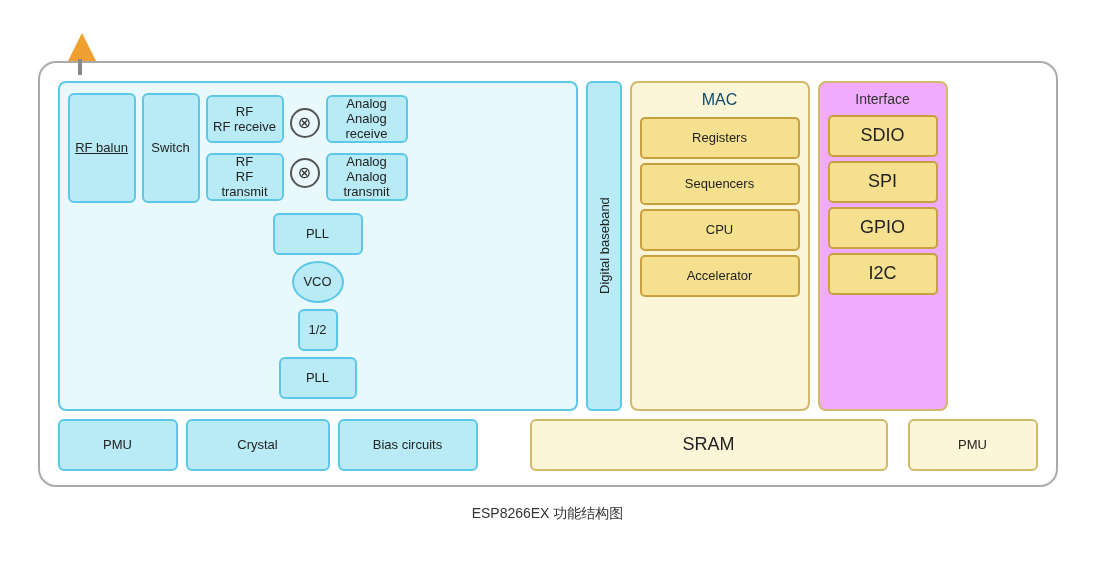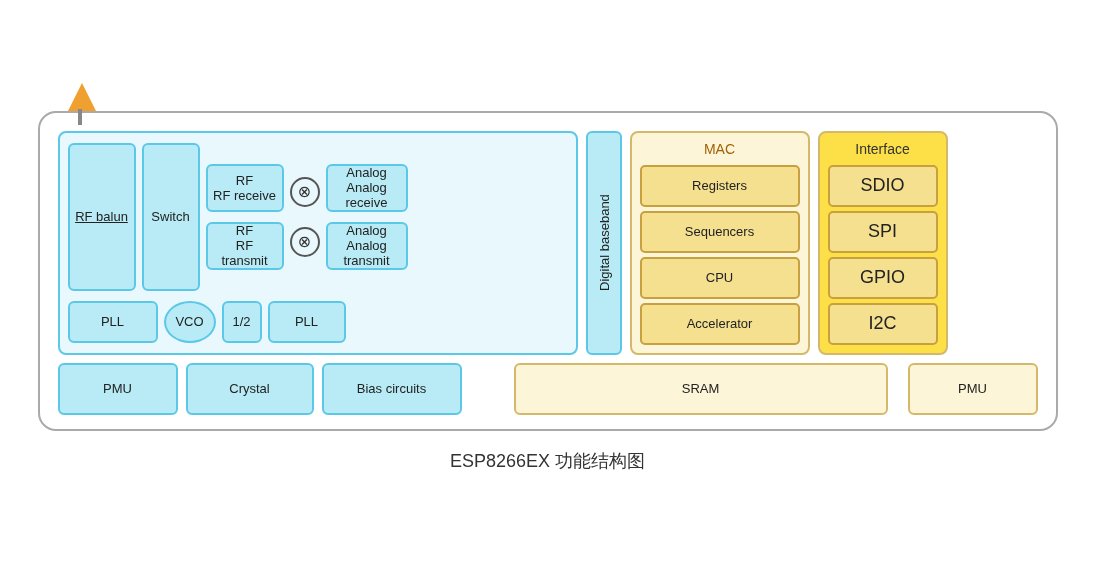--- a/index.html
+++ b/index.html
@@ -60,20 +60,21 @@
       flex-direction: column;
       gap: 6px;
       width: 520px;
     }
 
     .analog-pll-row {
       display: flex;
       align-items: center;
       gap: 6px;
       margin-top: 4px;
+      flex-direction: column;
     }
 
     .block {
       border: 2px solid #5bc8e8;
       border-radius: 6px;
       background: #b8ebf5;
       display: flex;
       align-items: center;
       justify-content: center;
       text-align: center;
@@ -184,43 +185,43 @@
       padding: 8px;
       display: flex;
       flex-direction: column;
       gap: 4px;
       width: 180px;
       flex-shrink: 0;
     }
 
     .mac-title {
       text-align: center;
-      font-size: 14px;
-      color: #a16207;
+      font-size: 16px;
+      color: #0c4a6e;
       margin-bottom: 4px;
     }
 
     .mac-block {
       border: 2px solid #c8a040;
       border-radius: 5px;
       background: #f5e090;
       display: flex;
       align-items: center;
       justify-content: center;
       font-size: 13px;
       color: #222;
       padding: 8px 4px;
       height: 42px;
     }
 
     
     .interface-section {
       border: 2px solid #d4b96a;
       border-radius: 8px;
-      background: #fde047;
+      background: #f0abfc;
       padding: 8px;
       display: flex;
       flex-direction: column;
       gap: 4px;
       width: 130px;
       flex-shrink: 0;
     }
 
     .interface-title {
       text-align: center;
@@ -263,21 +264,21 @@
       height: 52px;
     }
 
     .bottom-sram {
       border: 2px solid #d4b96a;
       border-radius: 6px;
       background: #fdf5d8;
       display: flex;
       align-items: center;
       justify-content: center;
-      font-size: 13px;
+      font-size: 18px;
       color: #222;
       padding: 10px 8px;
       height: 52px;
     }
 
     .bottom-pmu {
       border: 2px solid #d4b96a;
       border-radius: 6px;
       background: #fdf5d8;
       display: flex;
@@ -285,21 +286,21 @@
       justify-content: center;
       font-size: 13px;
       color: #222;
       padding: 10px 8px;
       height: 52px;
     }
 
     
     .caption {
       margin-top: 18px;
-      font-size: 18px;
+      font-size: 14px;
       color: #333;
       text-align: left;
     }
 
     .flex-col-center {
       display: flex;
       flex-direction: column;
       align-items: center;
       justify-content: center;
     }
@@ -379,21 +380,21 @@
       <div class="interface-block">SDIO</div>
       <div class="interface-block">SPI</div>
       <div class="interface-block">GPIO</div>
       <div class="interface-block">I2C</div>
     </div>
 
   </div>
 
   <div class="bottom-row">
     <div class="bottom-block" style="width:120px;">PMU</div>
-    <div class="bottom-block" style="width:128px;">Crystal</div>
+    <div class="bottom-block" style="width:144px;">Crystal</div>
     <div class="bottom-block" style="width:140px;">Bias circuits</div>
 
     <div style="width:36px; flex-shrink:0;"></div>
     <div class="bottom-sram" style="flex:1;">SRAM</div>
 
     <div style="width:4px; flex-shrink:0;"></div>
     <div class="bottom-pmu" style="width:130px;">PMU</div>
   </div>
 
 </div>

